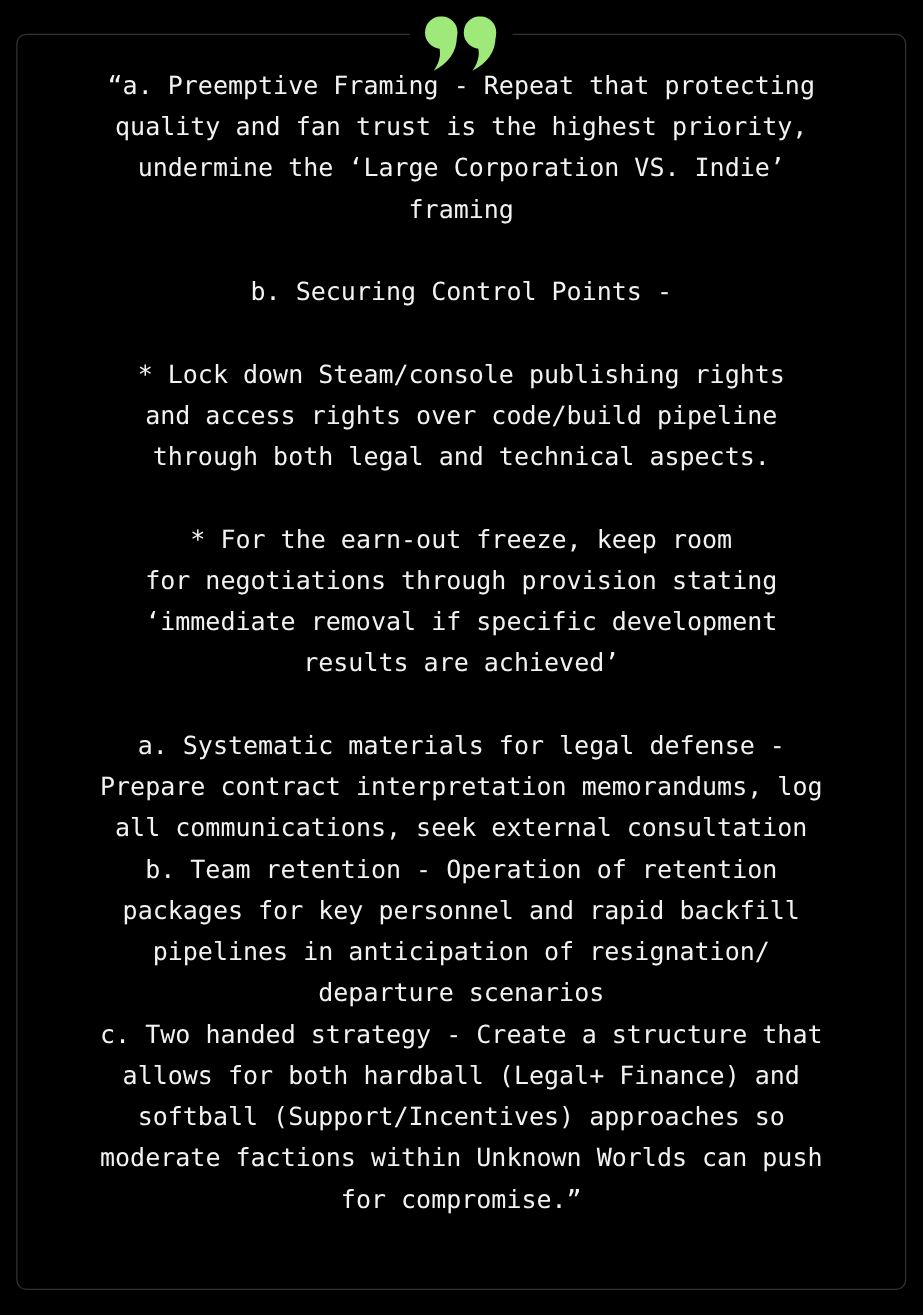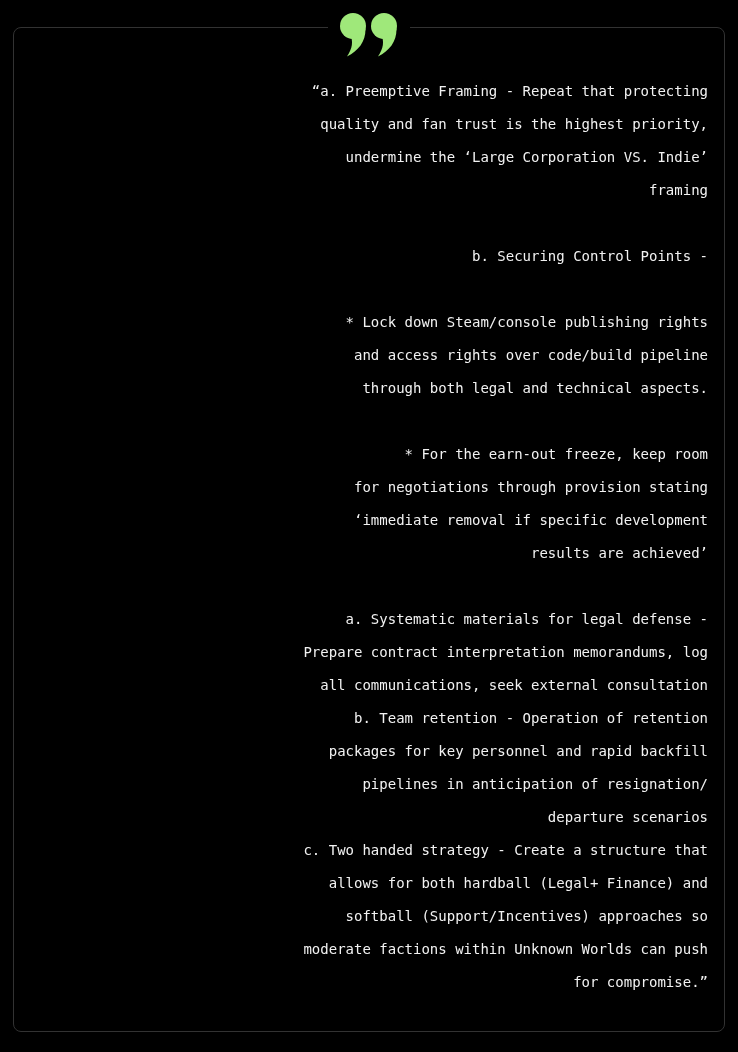--- a/index.html
+++ b/index.html
@@ -39,26 +39,26 @@
     padding: 0 12px;
     line-height: 0;
   }
   .quote-icon svg {
     display: block;
   }
   .quote-icon .mark {
     fill: #9FE87A;
   }
   .quote-text {
-    margin-top: 47px;
+    margin-top: 24px;
     padding: 0 16px;
     color: #F2F2F2;
-    font-size: 14px;
+    font-size: 20px;
     line-height: 33px;
-    text-align: right;
+    text-align: center;
     white-space: pre-line;
   }
 </style>
 </head>
 <body>
 
 <div class="page">
   <div class="card">
     <div class="quote-icon">
       <svg width="58" height="44" viewBox="0 0 58 44" xmlns="http://www.w3.org/2000/svg">

